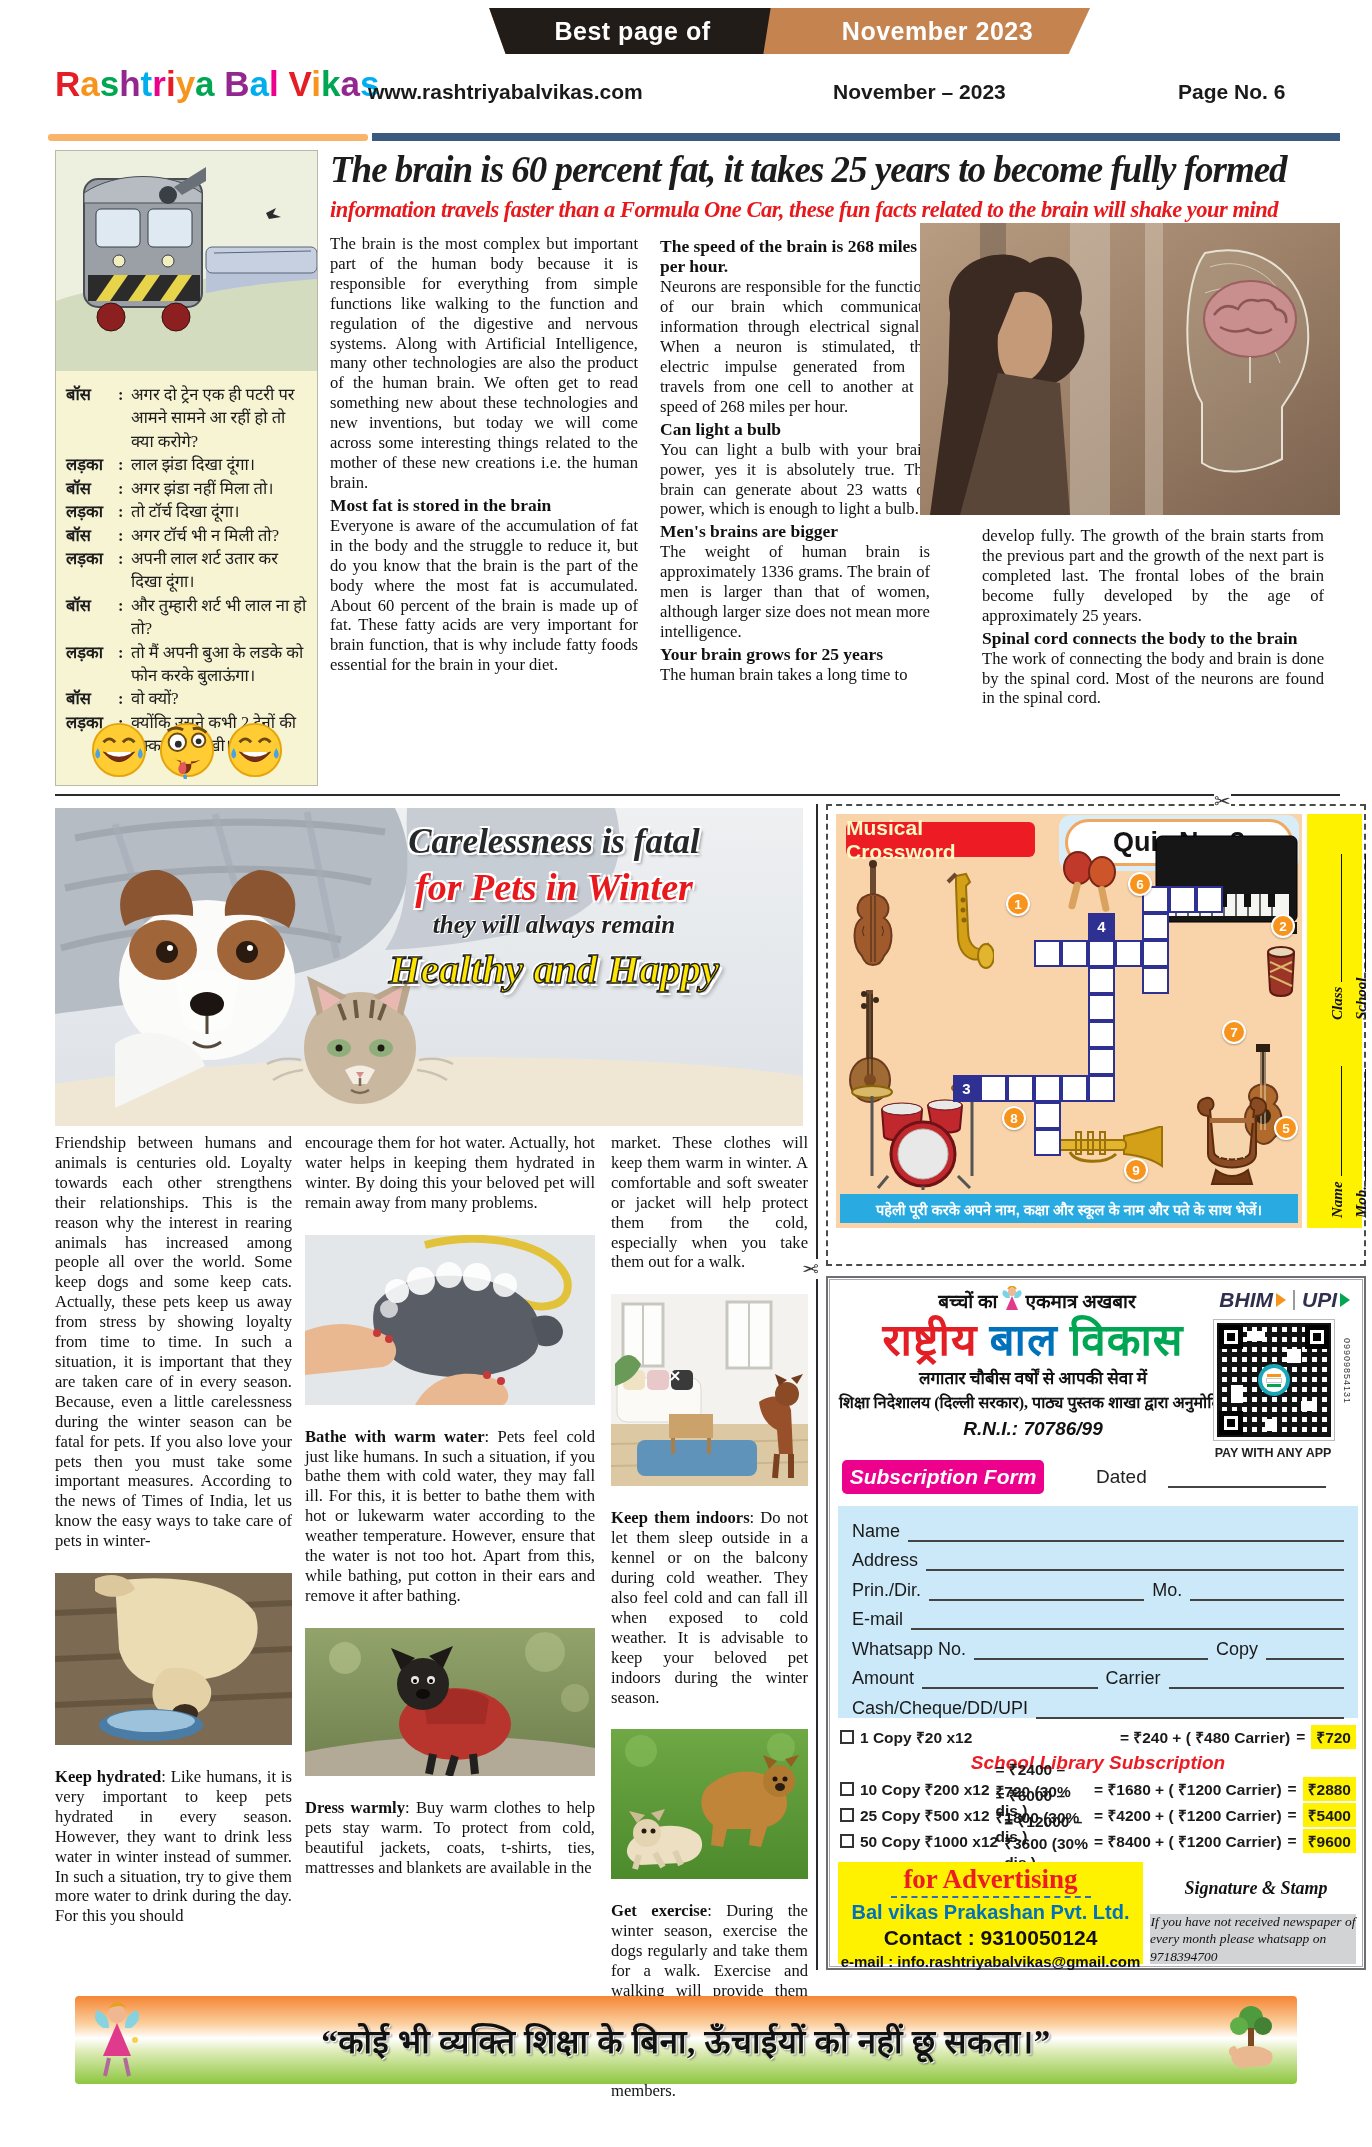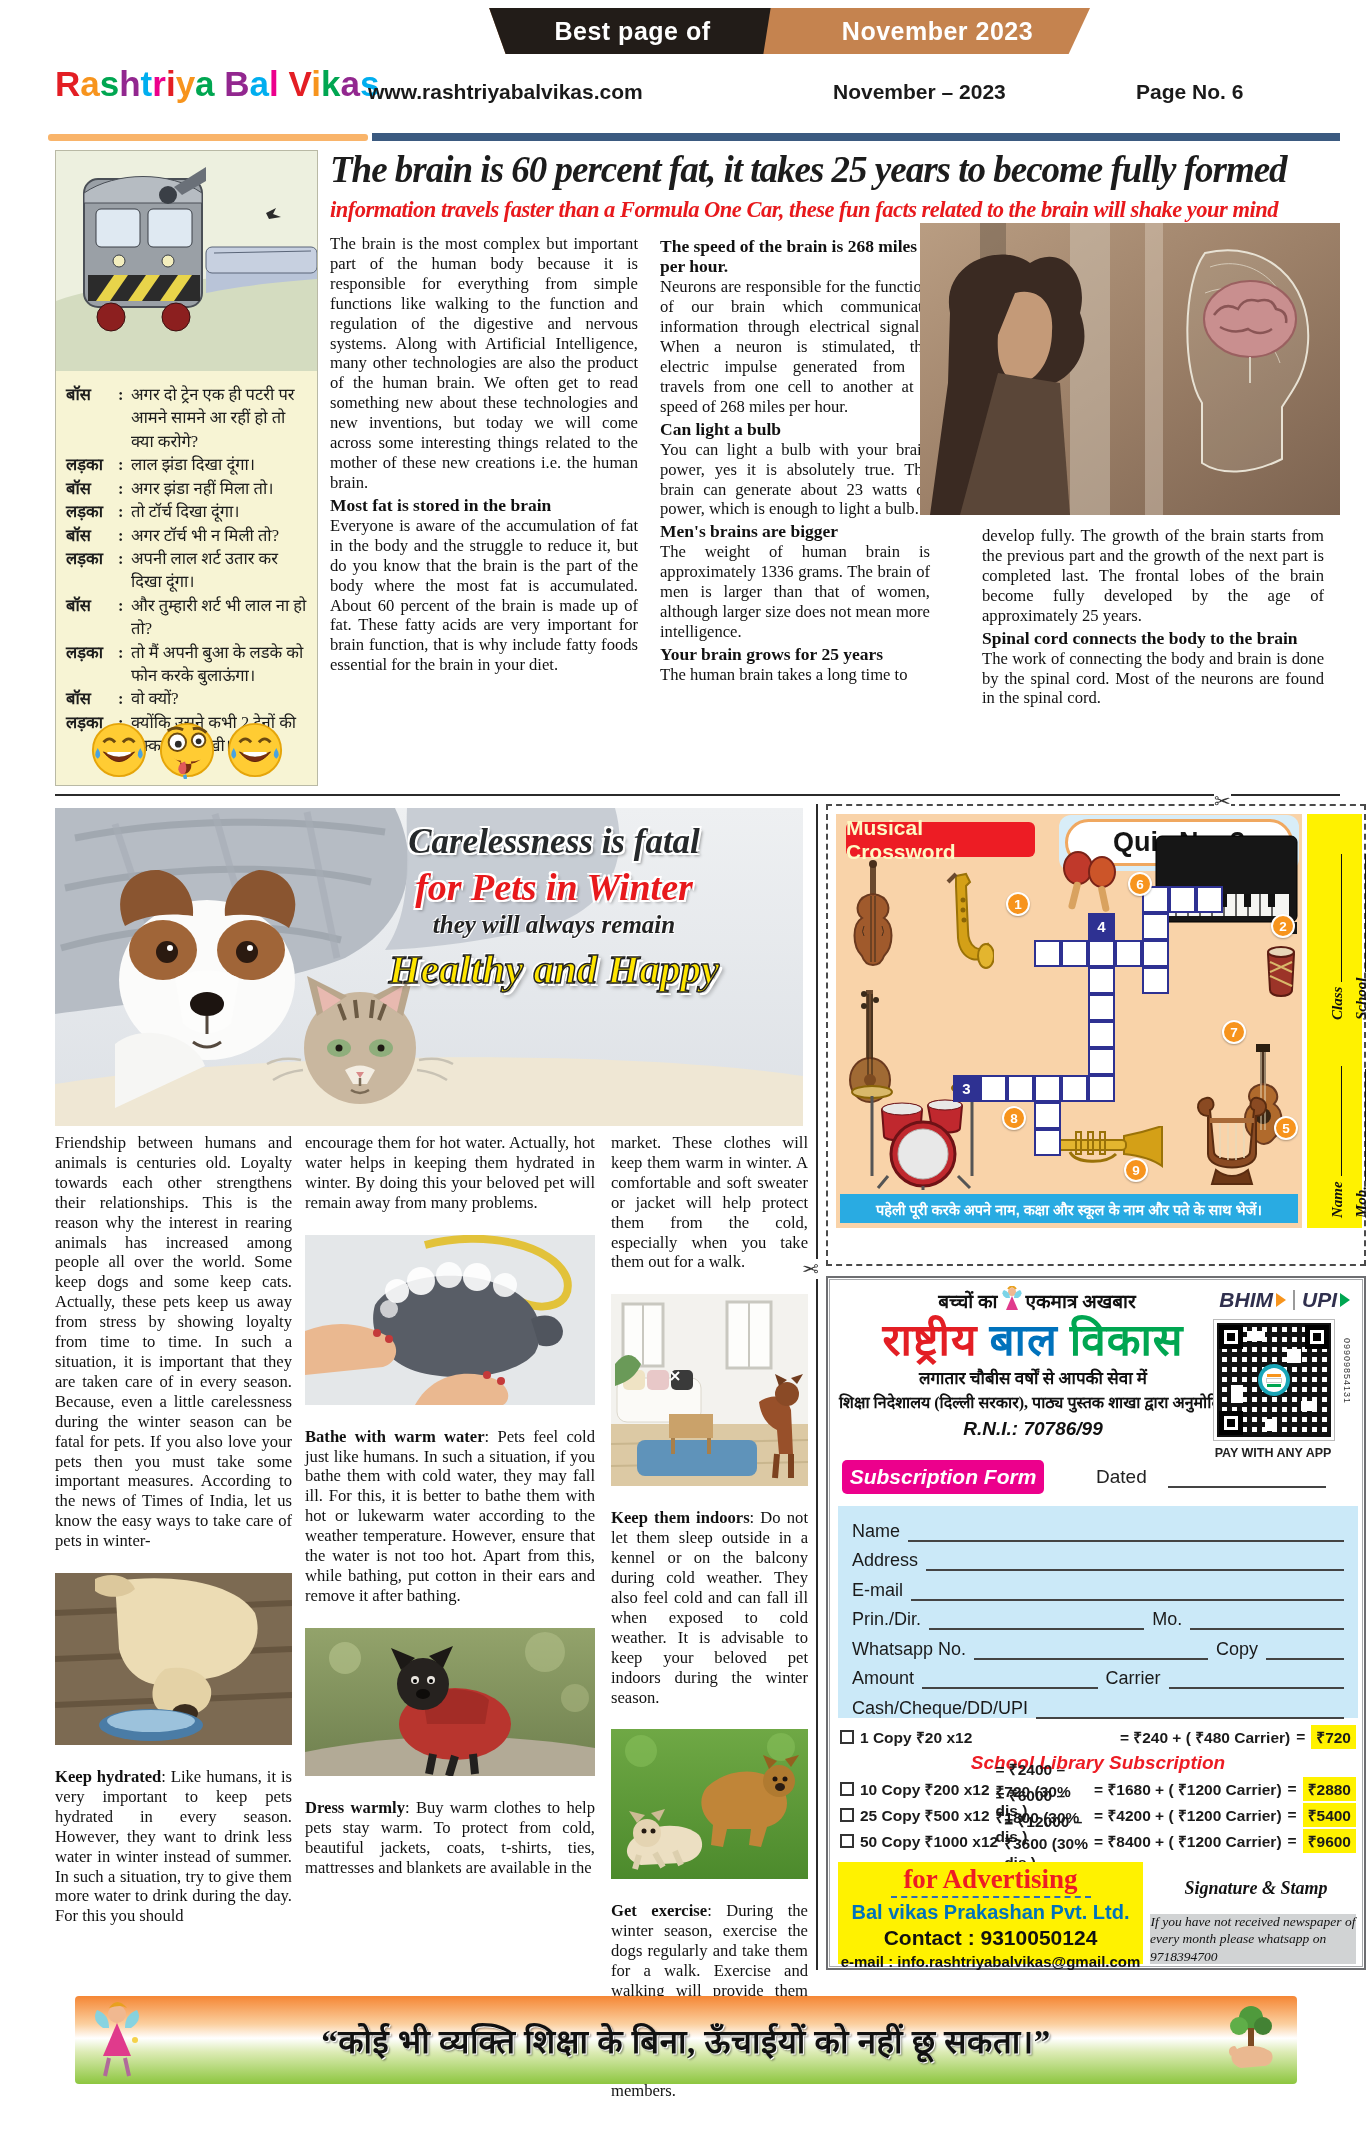--- a/index.html
+++ b/index.html
@@ -147,21 +147,21 @@
 
   <div class="abs top-banner">
     <div class="tb-black"></div>
     <div class="tb-txt">Best page of</div>
     <div class="tb-txt">November 2023</div>
   </div>
 
   <div class="abs logo"><span style="color: rgb(227, 30, 36);">R</span><span style="color: rgb(247, 148, 29);">a</span><span style="color: rgb(0, 166, 81);">s</span><span style="color: rgb(146, 39, 143);">h</span><span style="color: rgb(0, 174, 239);">t</span><span style="color: rgb(236, 0, 140);">r</span><span style="color: rgb(227, 30, 36);">i</span><span style="color: rgb(247, 148, 29);">y</span><span style="color: rgb(0, 166, 81);">a</span><span> </span><span style="color: rgb(146, 39, 143);">B</span><span style="color: rgb(0, 174, 239);">a</span><span style="color: rgb(236, 0, 140);">l</span><span> </span><span style="color: rgb(227, 30, 36);">V</span><span style="color: rgb(247, 148, 29);">i</span><span style="color: rgb(0, 166, 81);">k</span><span style="color: rgb(146, 39, 143);">a</span><span style="color: rgb(0, 174, 239);">s</span></div>
   <div class="abs mh" style="left:368px;">www.rashtriyabalvikas.com</div>
   <div class="abs mh" style="left:833px;">November – 2023</div>
-  <div class="abs mh" style="left:1136px;">Page No. 6</div>
+  <div class="abs mh" style="left:1178px;">Page No. 6</div>
   <div class="abs bar-orange"></div>
   <div class="abs bar-blue"></div>
 
   <div class="abs joke-box">
     <svg width="261" height="220" viewBox="0 0 261 220">
       <rect width="261" height="220" fill="#edf0df"></rect>
       <path d="M0 150 C60 128 140 132 261 118 L261 220 L0 220 Z" fill="#d4dcc0"></path>
       <path d="M150 120 C190 108 230 104 261 100 L261 128 C210 132 180 136 150 142 Z" fill="#b9c4d8"></path>
       <rect x="150" y="96" width="111" height="26" rx="6" fill="#c7d0e0" stroke="#5a6578"></rect>
       <line x1="158" y1="102" x2="255" y2="100" stroke="#5a6578"></line>
@@ -711,27 +711,27 @@
     <div class="form-panel">
       <div class="frow">
           <span class="lbl">Name</span>
           <span class="fline"></span>
         </div>
       <div class="frow">
           <span class="lbl">Address</span>
           <span class="fline"></span>
         </div>
       <div class="frow">
-          <span class="lbl">E-mail</span>
-          <span class="fline"></span>
-        </div>
-      <div class="frow">
           <span class="lbl">Prin./Dir.</span>
           <span class="fline" style="flex:1.4;"></span>
           <span class="lbl">Mo.</span>
+          <span class="fline"></span>
+        </div>
+      <div class="frow">
+          <span class="lbl">E-mail</span>
           <span class="fline"></span>
         </div>
       <div class="frow">
           <span class="lbl">Whatsapp No.</span>
           <span class="fline" style="flex:1.8;"></span>
           <span class="lbl">Copy</span>
           <span class="fline" style="flex:0.6;"></span>
         </div>
       <div class="frow">
           <span class="lbl">Amount</span>

